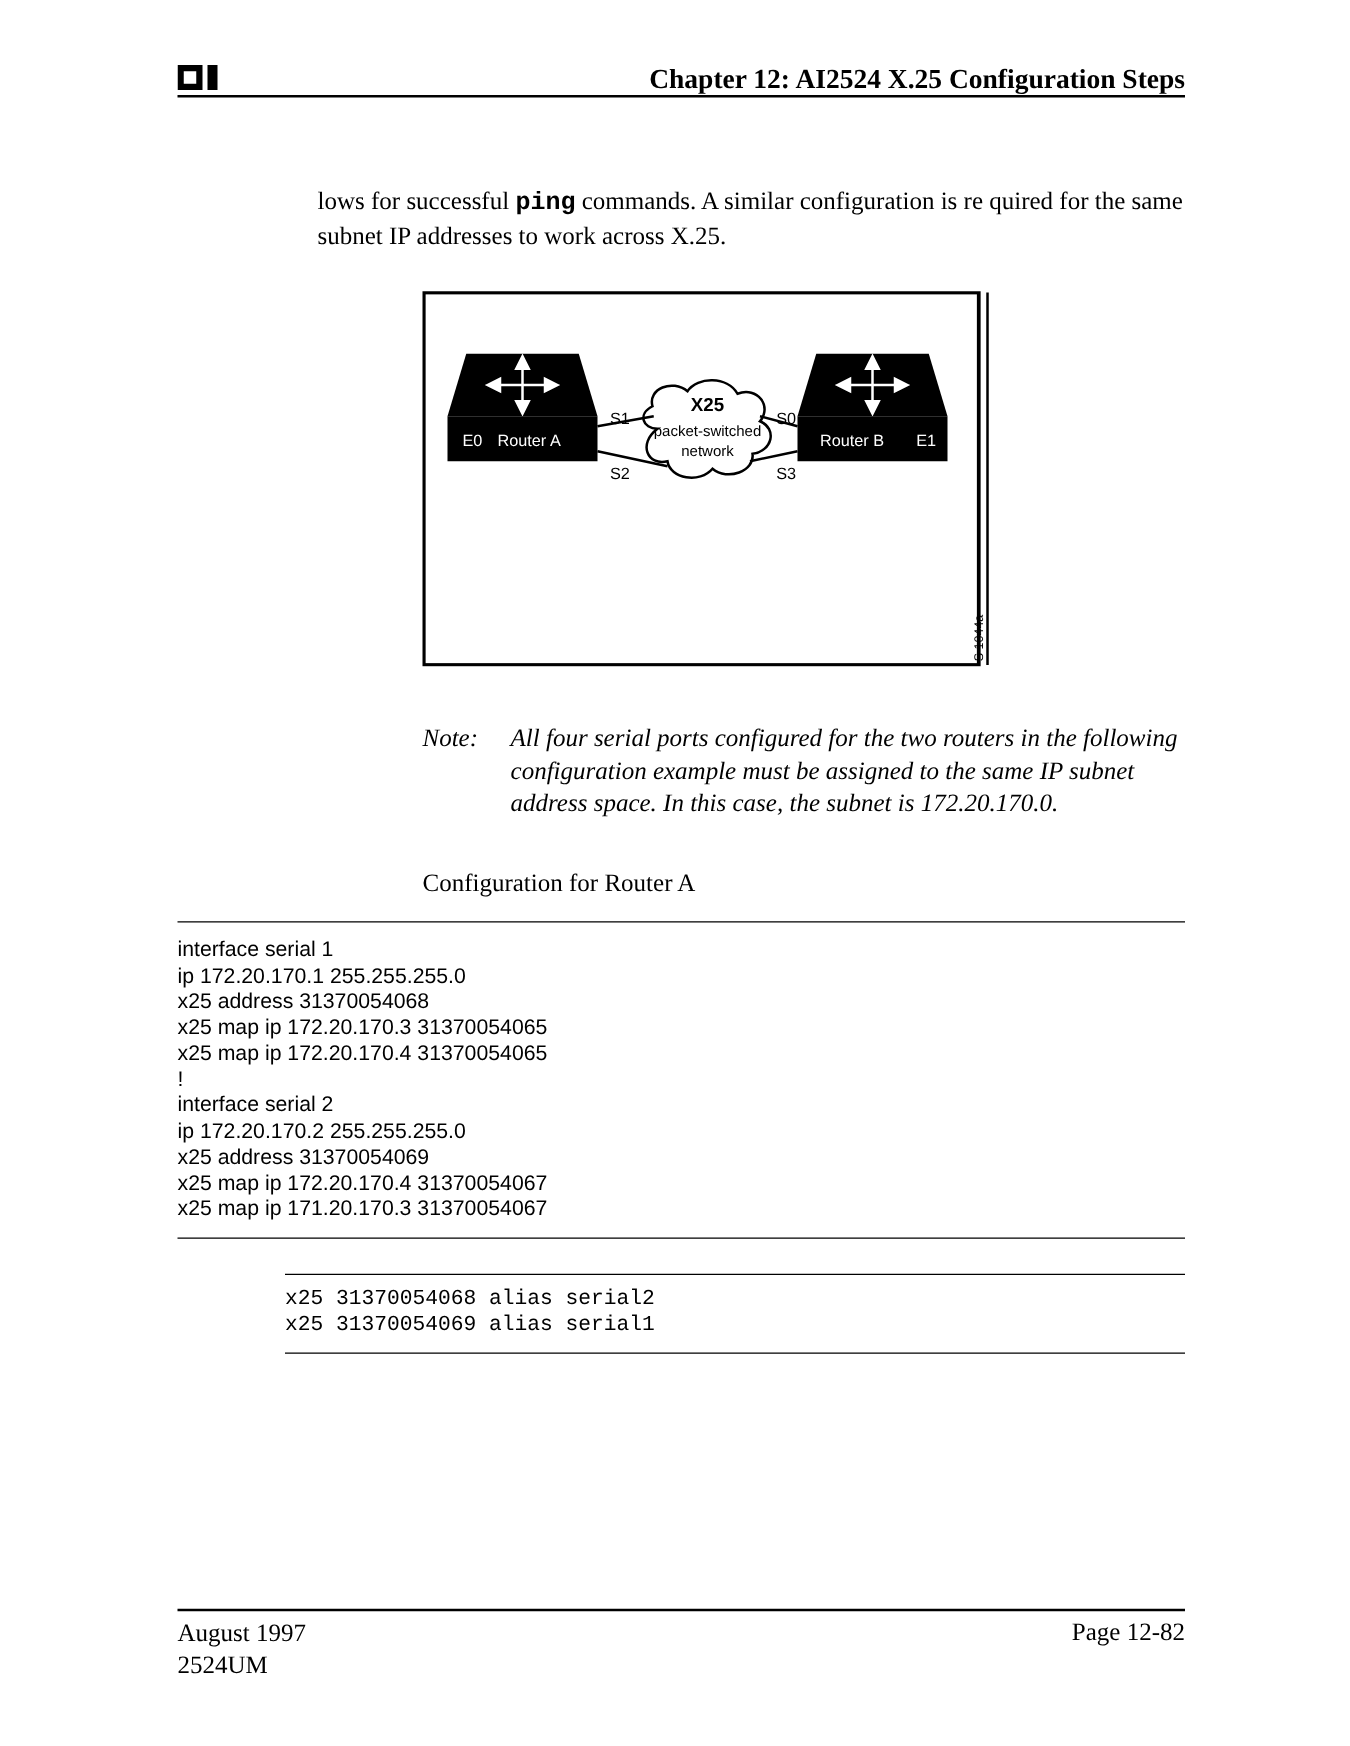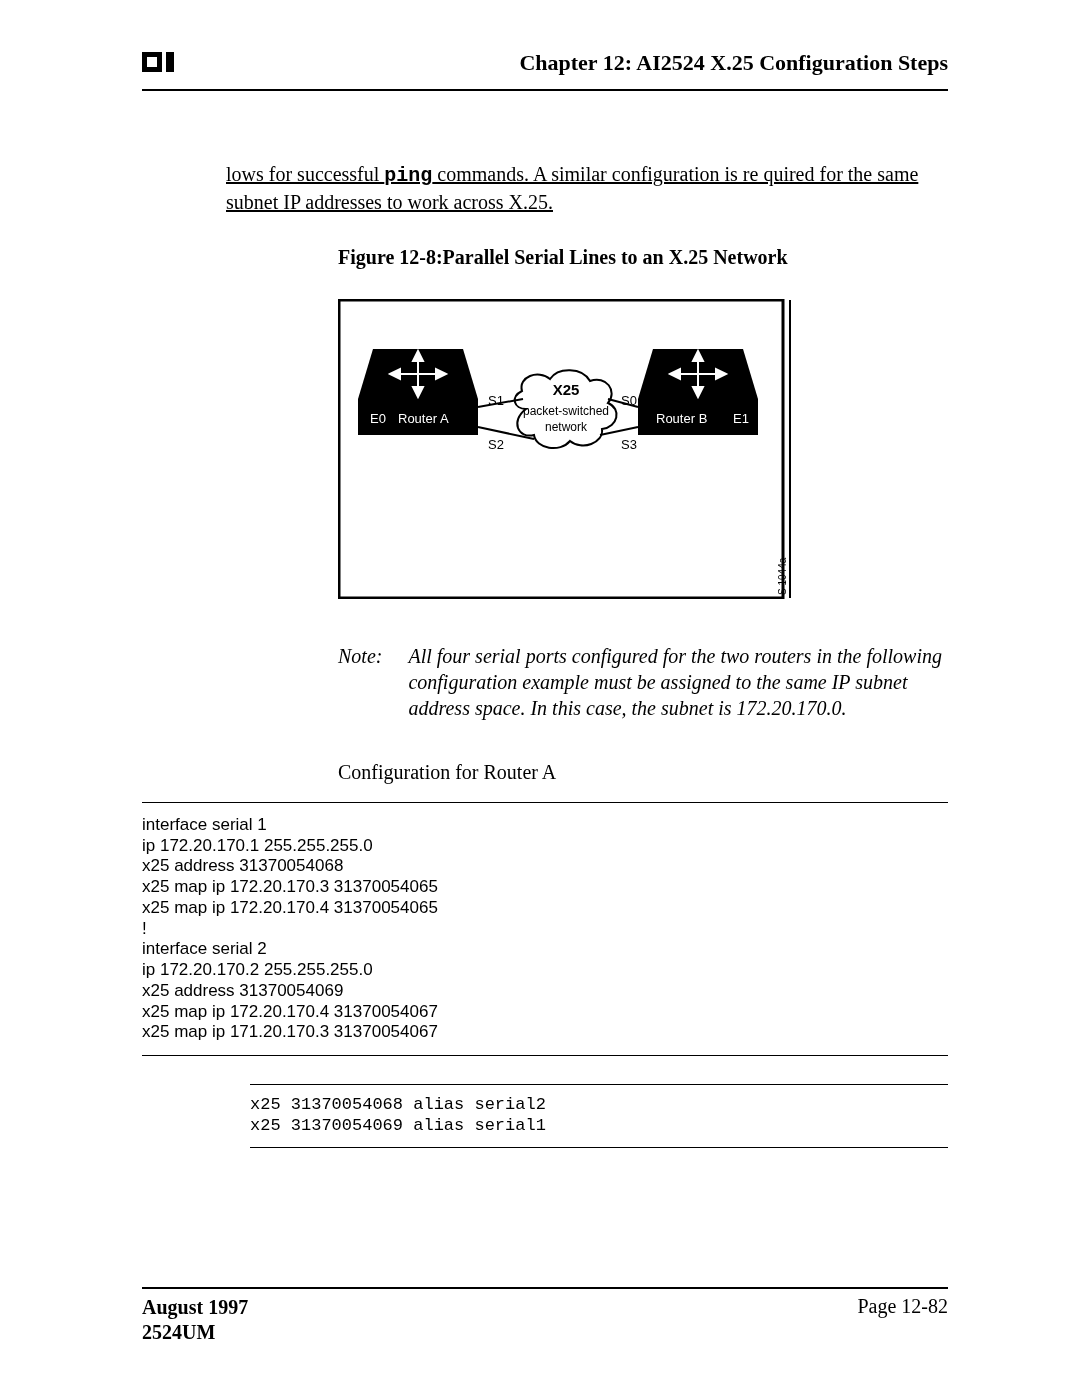--- a/index.html
+++ b/index.html
@@ -17,42 +17,41 @@
     padding: 48px 132px 0 142px;
     box-sizing: border-box;
     position: relative;
     height: 100%;
   }
   .header-row {
     display: flex;
     justify-content: space-between;
     align-items: flex-end;
     border-bottom: 2px solid #000;
-    padding-bottom: 13px;
+    padding-bottom: 0;
   }
   .logo-slot {
     width: 36px;
     height: 28px;
   }
   .logo-slot svg {
     width: 36px;
     height: 28px;
   }
   .chapter-title {
     font-weight: bold;
     font-size: 22px;
   }
   .content {
     margin-top: 70px;
   }
   .para-indent {
-    margin-left: 84px;
+    margin-left: 112px;
     font-size: 20px;
     line-height: 1.35;
-    text-decoration: underline;
   }
   .para-indent .cmd {
     font-family: "Courier New", monospace;
     font-weight: bold;
   }
   .fig-title {
     margin-left: 196px;
     margin-top: 30px;
     font-weight: bold;
     font-size: 20px;
@@ -100,21 +99,21 @@
     border: 0;
     border-top: 1px solid #000;
     margin: 12px 0 0 0;
   }
   .allow-line {
     margin-left: 196px;
     margin-top: 36px;
     font-size: 20px;
   }
   .code-small-wrap {
-    margin-left: 108px;
+    margin-left: 86px;
     margin-top: 28px;
   }
   .small-rule {
     border: 0;
     border-top: 1px solid #000;
     margin: 0;
   }
   .code-small {
     font-family: "Courier New", monospace;
     font-size: 17px;
@@ -133,21 +132,20 @@
     border-top: 2px solid #000;
     margin: 0 0 6px 0;
   }
   .footer-row {
     display: flex;
     justify-content: space-between;
     font-size: 20px;
   }
   .footer-left {
     line-height: 1.25;
-    font-weight: bold;
   }
 </style>
 </head>
 <body>
 
 <div class="page">
 
   <div class="header-row">
     <span class="logo-slot">
       <svg viewBox="0 0 36 28">
@@ -158,21 +156,20 @@
     </span>
     <span class="chapter-title">Chapter 12: AI2524 X.25 Configuration Steps</span>
   </div>
 
   <div class="content">
 
     <p class="para-indent">
       <span>lows for successful </span><span class="cmd">ping</span><span> commands. A similar configuration is re quired for the same subnet IP addresses to work across X.25.</span>
     </p>
 
-    <div class="fig-title">Figure 12-8:Parallel Serial Lines to an X.25 Network</div>
 
     <div class="figure-wrap">
       <svg viewBox="0 0 460 300" width="460" height="300">
 
         <rect x="1" y="1" width="444" height="298" fill="none" stroke="#000" stroke-width="3"></rect>
         <line x1="452" y1="1" x2="452" y2="299" stroke="#000" stroke-width="2"></line>
 
         <polygon points="20,100 140,100 125,50 35,50" fill="#000"></polygon>
 
         <g stroke="#fff" stroke-width="2" fill="#fff">

